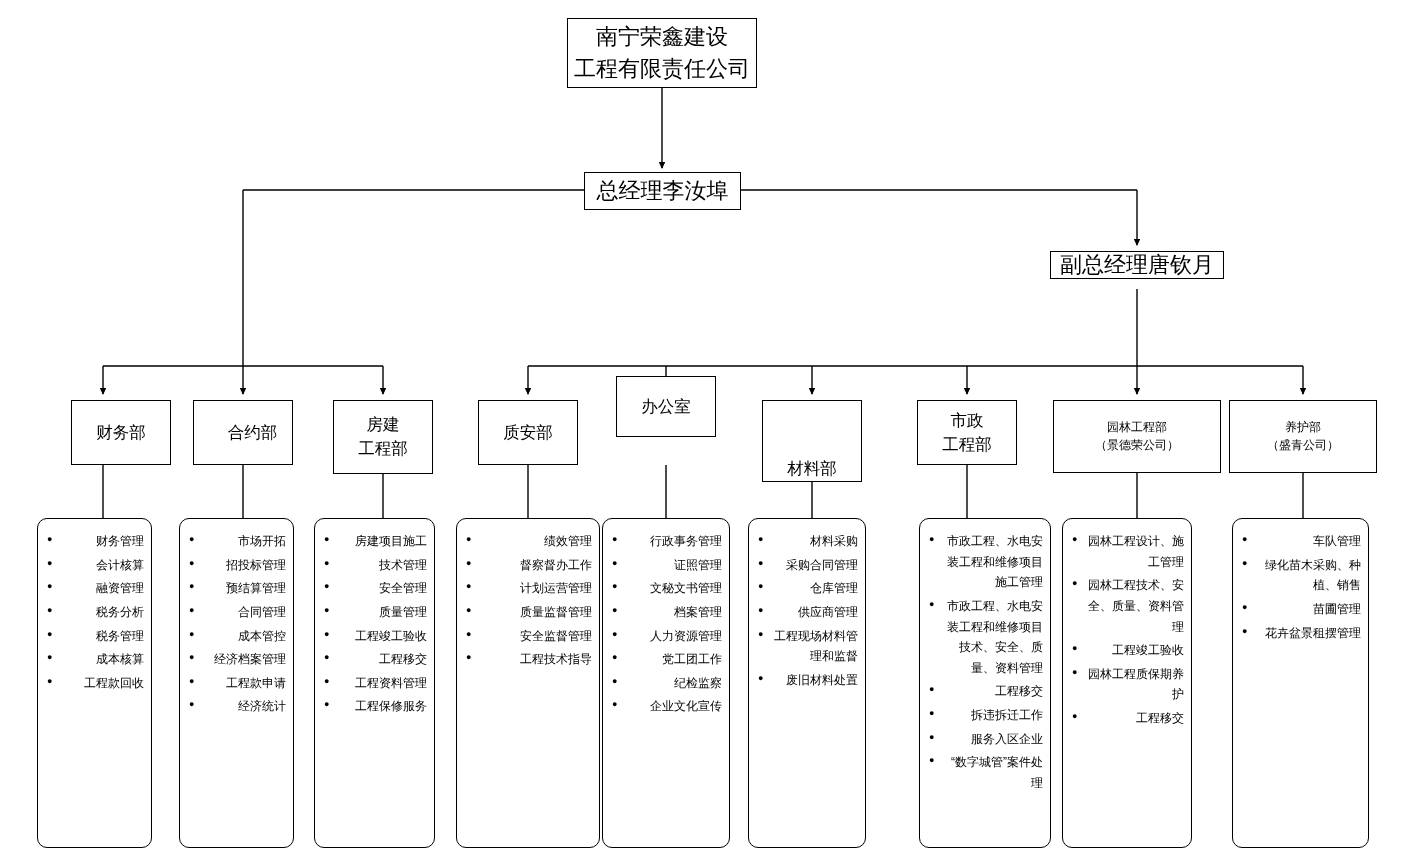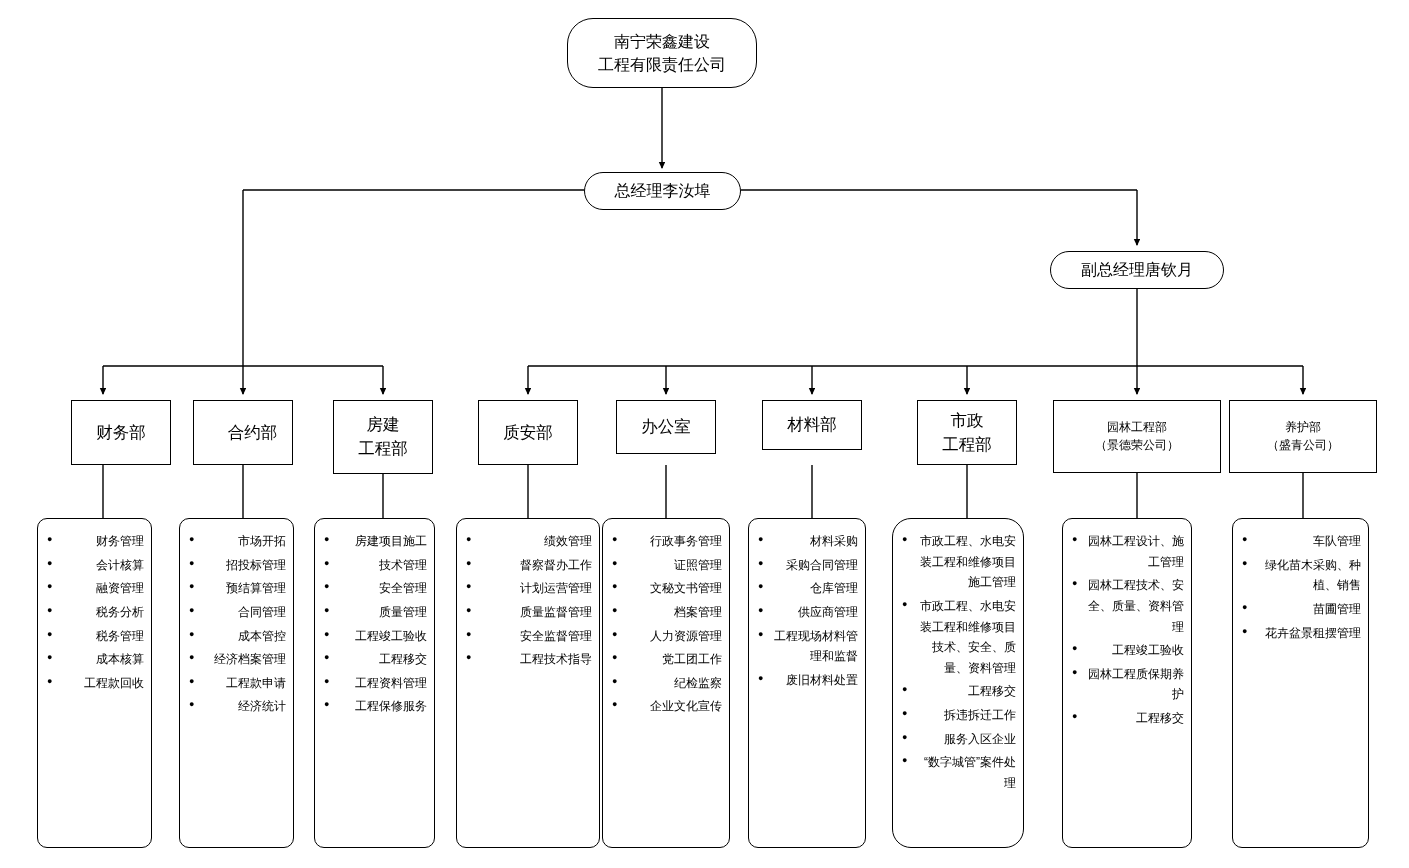--- a/index.html
+++ b/index.html
@@ -32,21 +32,21 @@
     background: #ffffff;
     display: flex;
     align-items: center;
     justify-content: center;
     text-align: center;
     line-height: 1.45;
     font-size: 16px;
     z-index: 2;
   }
   .node .lbl { display: block; white-space: pre-line; }
-  .node.top { font-size: 16px; border-radius: 26px; }
+  .node.top { font-size: 22px; }
   .node.dept { font-size: 16.5px; }
   .node.dept.small { font-size: 12px; }
   .duty {
     position: absolute;
     box-sizing: border-box;
     border: 1px solid #000000;
     background: #ffffff;
     border-radius: 10px;
     padding: 12px 7px 10px 9px;
     z-index: 2;
@@ -122,41 +122,41 @@
 
   <div class="node top" style="left:567px; top:18px; width:190px; height:70px;">
     <span class="lbl">南宁荣鑫建设
 工程有限责任公司</span>
   </div>
 
   <div class="node top" style="left:584px; top:172px; width:157px; height:38px;">
     <span class="lbl">总经理李汝埠</span>
   </div>
 
-  <div class="node top" style="left:1050px; top:251px; width:174px; height:38px;">
+  <div class="node top" style="left:1050px; top:251px; width:174px; height:28px;">
     <span class="lbl">副总经理唐钦月</span>
   </div>
 
   <div class="node dept" style="left:71px; top:400px; width:100px; height:65px;">
     <span class="lbl">财务部</span>
   </div>
   <div class="node dept" style="left:193px; top:400px; width:100px; height:65px;padding-left:19px;">
     <span class="lbl">合约部</span>
   </div>
   <div class="node dept" style="left:333px; top:400px; width:100px; height:74px;">
     <span class="lbl">房建
 工程部</span>
   </div>
   <div class="node dept" style="left:478px; top:400px; width:100px; height:65px;">
     <span class="lbl">质安部</span>
   </div>
-  <div class="node dept" style="left:616px; top:400px; width:100px; height:54px;">
+  <div class="node dept" style="left:616px; top:376px; width:100px; height:61px;">
     <span class="lbl">办公室</span>
   </div>
-  <div class="node dept" style="left:762px; top:400px; width:100px; height:50px;">
+  <div class="node dept" style="left:762px; top:400px; width:100px; height:82px;align-items:flex-end;">
     <span class="lbl">材料部</span>
   </div>
   <div class="node dept" style="left:917px; top:400px; width:100px; height:65px;">
     <span class="lbl">市政
 工程部</span>
   </div>
   <div class="node dept small" style="left:1053px; top:400px; width:168px; height:73px;">
     <span class="lbl">园林工程部
 （景德荣公司）</span>
   </div>
@@ -225,21 +225,21 @@
   <div class="duty" style="left:748px; top:518px; width:118px; height:330px;">
     <ul>
         <li>材料采购</li>
         <li>采购合同管理</li>
         <li>仓库管理</li>
         <li>供应商管理</li>
         <li>工程现场材料管理和监督</li>
         <li>废旧材料处置</li>
       </ul>
   </div>
-  <div class="duty" style="left:892px; top:518px; width:132px; height:330px;border-radius:19px;">
+  <div class="duty" style="left:919px; top:518px; width:132px; height:330px;">
     <ul>
         <li>市政工程、水电安装工程和维修项目施工管理</li>
         <li>市政工程、水电安装工程和维修项目技术、安全、质量、资料管理</li>
         <li>工程移交</li>
         <li>拆违拆迁工作</li>
         <li>服务入区企业</li>
         <li>“数字城管”案件处理</li>
       </ul>
   </div>
   <div class="duty" style="left:1062px; top:518px; width:130px; height:330px;">

